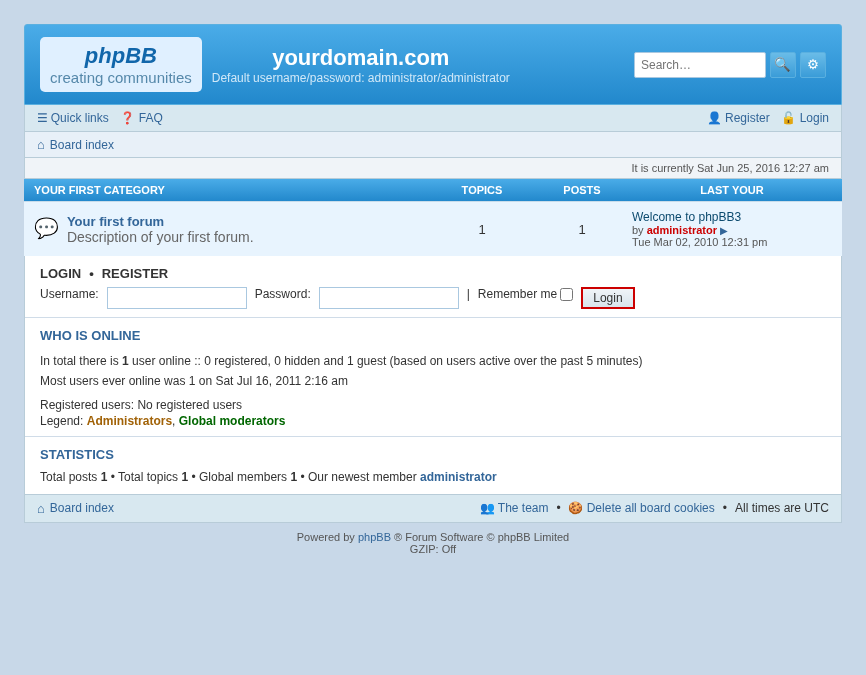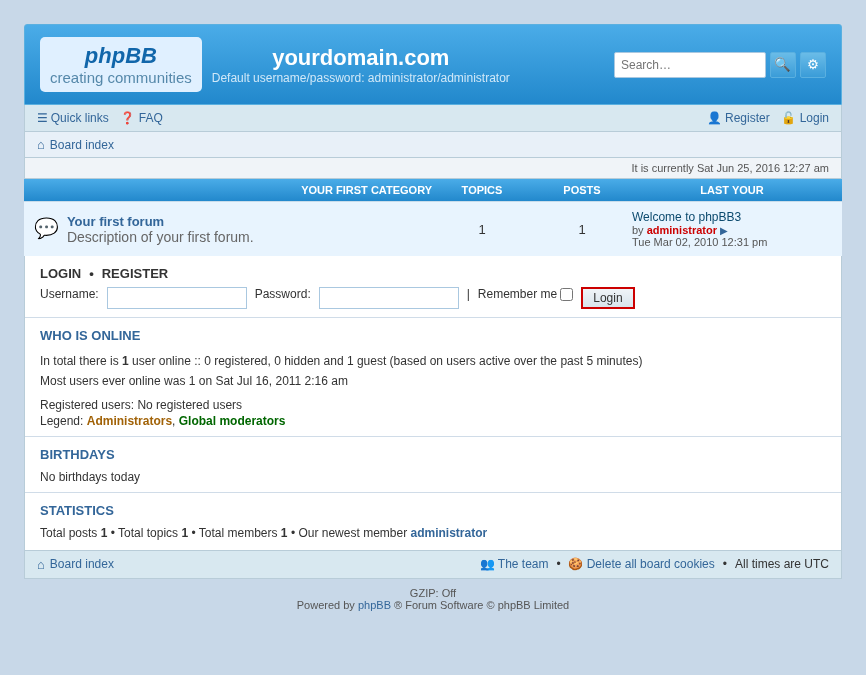--- a/index.html
+++ b/index.html
@@ -9,38 +9,38 @@
 
     
     .header { background: linear-gradient(180deg, #4aace8 0%, #2288cc 100%); border: 1px solid #5ab0e0; border-radius: 3px 3px 0 0; padding: 12px 15px; display: flex; align-items: center; justify-content: space-between; }
     .logo-area { display: flex; align-items: center; gap: 10px; }
     .logo-box { background: #e0f0ff; border-radius: 5px; padding: 6px 10px; display: flex; flex-direction: column; align-items: center; }
     .logo-text { font-size: 22px; font-weight: bold; color: #1166aa; font-style: italic; }
     .logo-tagline { font-size: 15px; color: #5588aa; }
     .site-title { color: white; font-size: 22px; font-weight: bold; text-align: center; }
     .site-subtitle { color: #d0e8f8; font-size: 12px; }
     .search-area { display: flex; align-items: center; gap: 4px; }
-    .search-input { width: 152px; height: 26px; border: 1px solid #aac8e0; border-radius: 2px; padding: 0 6px; font-size: 12px; color: #999; }
+    .search-input { width: 132px; height: 26px; border: 1px solid #aac8e0; border-radius: 2px; padding: 0 6px; font-size: 12px; color: #999; }
     .search-btn { width: 26px; height: 26px; background: linear-gradient(180deg, #6abce8 0%, #3a9cd8 100%); border: 1px solid #5ab0e0; border-radius: 2px; cursor: pointer; display: flex; align-items: center; justify-content: center; color: white; }
     .adv-search-btn { width: 26px; height: 26px; background: linear-gradient(180deg, #6abce8 0%, #3a9cd8 100%); border: 1px solid #5ab0e0; border-radius: 2px; cursor: pointer; display: flex; align-items: center; justify-content: center; color: white; }
 
     
     .navbar { background: #d8e8f0; border: 1px solid #b8ccd8; border-top: none; padding: 6px 12px; display: flex; align-items: center; justify-content: space-between; }
     .nav-left { display: flex; align-items: center; gap: 12px; }
     .nav-item { color: #336699; font-size: 12px; cursor: pointer; display: flex; align-items: center; gap: 3px; text-decoration: none; }
     .nav-right { display: flex; align-items: center; gap: 12px; }
 
     
     .breadcrumb-bar { background: #e8f0f8; border: 1px solid #b8ccd8; border-top: none; padding: 5px 12px; display: flex; align-items: center; gap: 5px; }
     .breadcrumb-item { color: #336699; font-size: 12px; cursor: pointer; display: flex; align-items: center; gap: 4px; }
 
     
     .datetime-bar { text-align: right; padding: 4px 12px; font-size: 11px; color: #555; background: #f0f4f8; border: 1px solid #b8ccd8; border-top: none; }
     .forum-category-header { background: linear-gradient(180deg, #4aace8 0%, #2288cc 100%); display: grid; grid-template-columns: 1fr 100px 100px 200px; color: white; font-size: 11px; font-weight: bold; padding: 5px 10px; }
-    .forum-category-header .cat-title { color: white; text-align: right; }
+    .forum-category-header .cat-title { color: white; }
     .forum-category-header .col-header { text-align: center; color: white; }
     .forum-row { background: #e8f4fe; display: grid; grid-template-columns: 1fr 100px 100px 200px; align-items: center; padding: 8px 10px; border-top: 1px solid #c8dcea; }
     .forum-info { display: flex; align-items: flex-start; gap: 8px; }
     .forum-name { color: #336699; font-weight: bold; font-size: 13px; cursor: pointer; }
     .forum-desc { color: #666; font-size: 14px; }
     .col-num { text-align: center; color: #333; }
     .last-post-info { font-size: 11px; }
     .last-post-title { color: #0c4a6e; font-weight: normal; font-size: 12px; cursor: pointer; }
     .last-post-by { color: #555; font-size: 11px; }
     .last-post-by a { color: #cc0000; font-weight: bold; text-decoration: none; cursor: pointer; }
@@ -203,35 +203,31 @@
       </div>
       <div class="online-text">Most users ever online was 1 on Sat Jul 16, 2011 2:16 am</div>
       <div class="registered-users" style="margin-top:6px;">Registered users: No registered users</div>
       <div class="legend">
         <span>Legend:</span>
         <a class="admin-link">Administrators</a>,
         <a class="mod-link">Global moderators</a>
       </div>
     </div>
 
-    <div style="padding: 10px 15px 8px 15px; border-bottom: 1px solid #d0dce8;">
-      <div class="section-title">BIRTHDAYS</div>
-      <div class="birthdays-text">No birthdays today</div>
-    </div>
 
     <div style="padding: 10px 15px 10px 15px;">
       <div class="section-title">STATISTICS</div>
       <div class="stats-text">
         <span>Total posts</span>
         <strong>1</strong>
         <span> • </span>
         <span>Total topics</span>
         <strong>1</strong>
         <span> • </span>
-        <span>Total members</span>
+        <span>Global members</span>
         <strong>1</strong>
         <span> • </span>
         <span>Our newest member</span>
         <a class="admin-link">administrator</a>
       </div>
     </div>
 
   </div>
 
   <div class="footer-nav">
@@ -248,21 +244,21 @@
       <a class="footer-link">
         <span>🍪</span>
         <span>Delete all board cookies</span>
       </a>
       <span>•</span>
       <span>All times are UTC</span>
     </div>
   </div>
 
   <div class="bottom-footer">
-    <div>GZIP: Off</div>
     <div>
       <span>Powered by</span>
       <a style="color:#336699;">phpBB</a>
       <span>® Forum Software © phpBB Limited</span>
     </div>
+    <div>GZIP: Off</div>
   </div>
 
 </div>
 
 </body></html>

